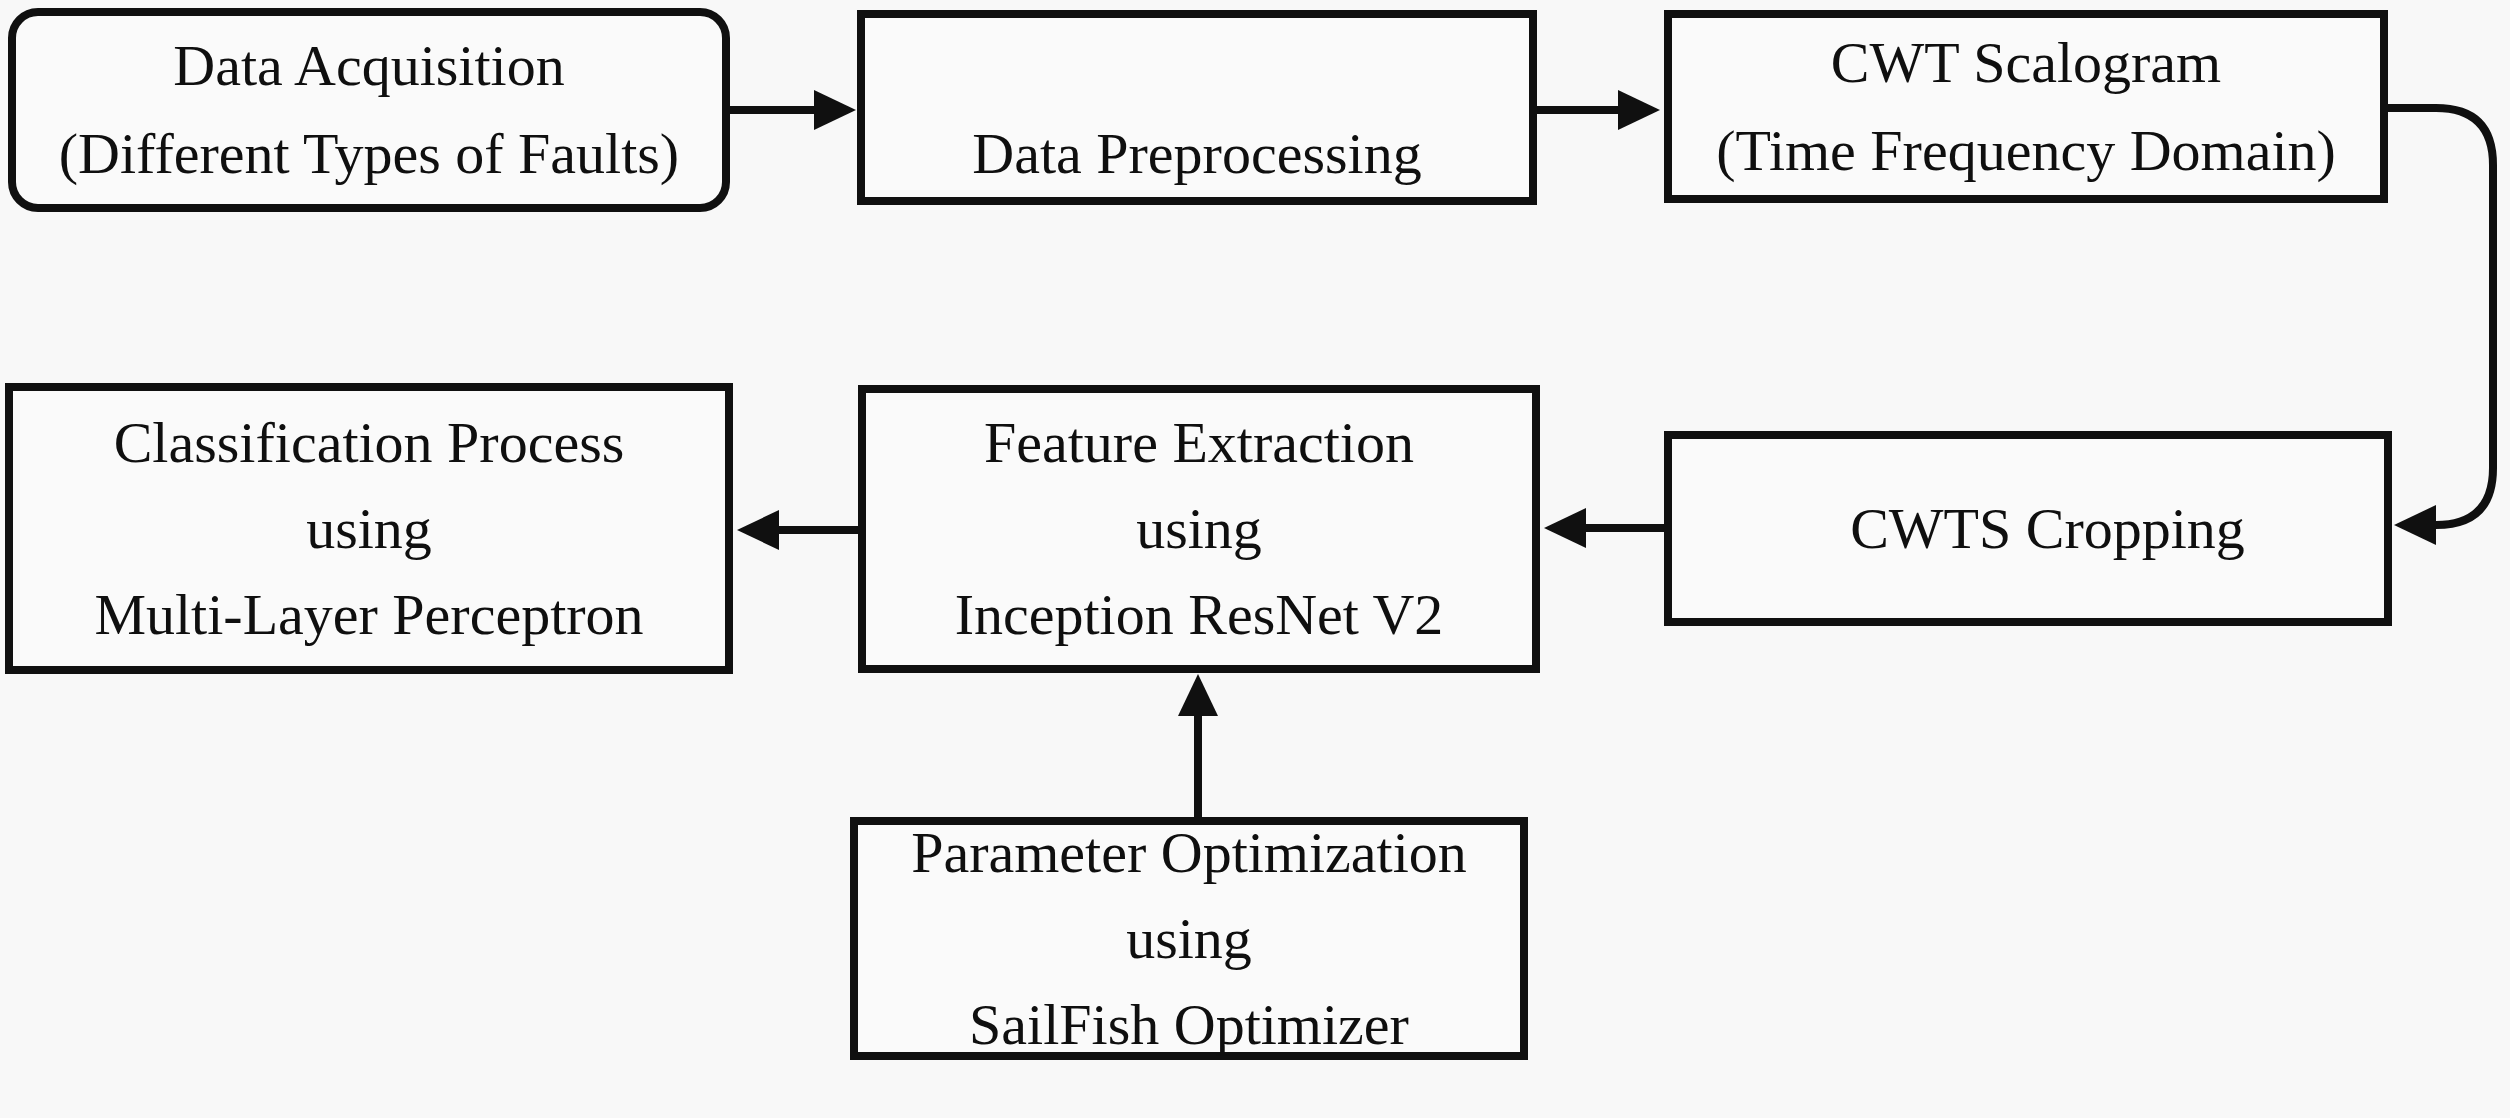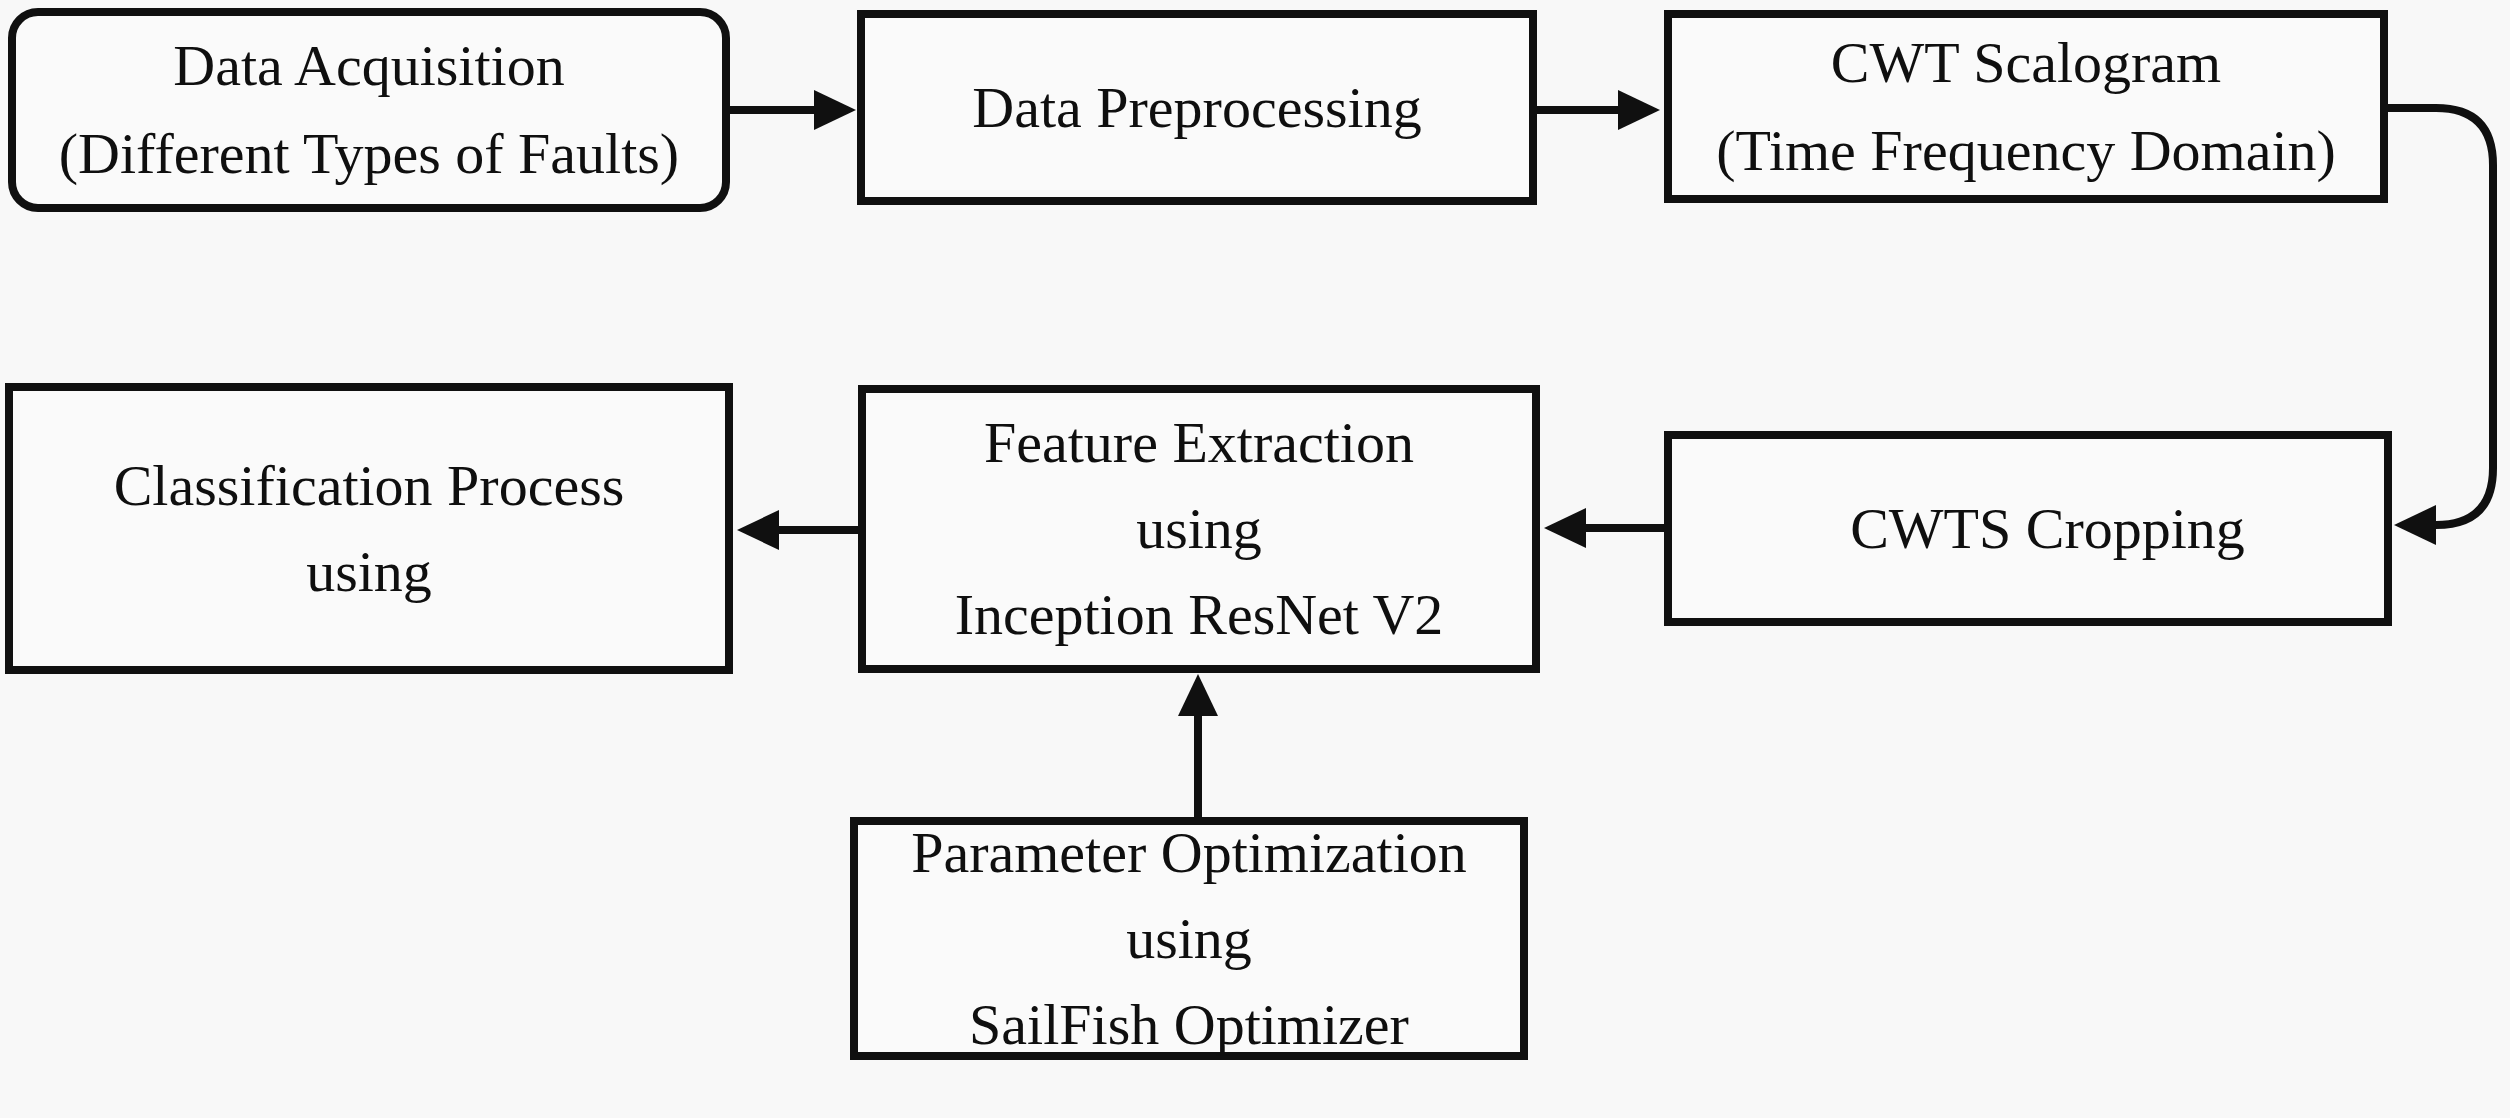--- a/index.html
+++ b/index.html
@@ -43,21 +43,21 @@
     justify-content: center;
     text-align: center;
   }
   .node .line {
     font-size: 58px;
     line-height: 86px;
     white-space: nowrap;
   }
   .node.two-line .line { line-height: 88px; }
   #node-data-acquisition      { left: 8px;    top: 8px;   width: 722px; height: 204px; border-radius: 30px; }
-  #node-data-preprocessing    { left: 857px;  top: 10px;  width: 680px; height: 195px; }
+  #node-data-preprocessing    { left: 857px;  top: 10px;  width: 680px; height: 195px; justify-content: flex-end; }
   #node-cwt-scalogram         { left: 1664px; top: 10px;  width: 724px; height: 193px; }
   #node-classification        { left: 5px;    top: 383px; width: 728px; height: 291px; text-align: center; }
   #node-feature-extraction    { left: 858px;  top: 385px; width: 682px; height: 288px; }
   #node-cwts-cropping         { left: 1664px; top: 431px; width: 728px; height: 195px; padding-left: 39px; }
   #node-parameter-optimization{ left: 850px;  top: 817px; width: 678px; height: 243px; }
 </style>
 </head>
 <body>
 
 <div class="canvas">
@@ -99,20 +99,21 @@
   </div>
 
   <div class="node two-line" id="node-cwt-scalogram">
     <div class="line">CWT Scalogram</div>
     <div class="line">(Time Frequency Domain)</div>
   </div>
 
   <div class="node" id="node-classification">
     <div class="line">Classification Process</div>
     <div class="line">using</div>
+    <div class="line">Multi-Layer Perceptron</div>
   </div>
 
   <div class="node" id="node-feature-extraction">
     <div class="line">Feature Extraction</div>
     <div class="line">using</div>
     <div class="line">Inception ResNet V2</div>
   </div>
 
   <div class="node" id="node-cwts-cropping">
     <div class="line">CWTS Cropping</div>

